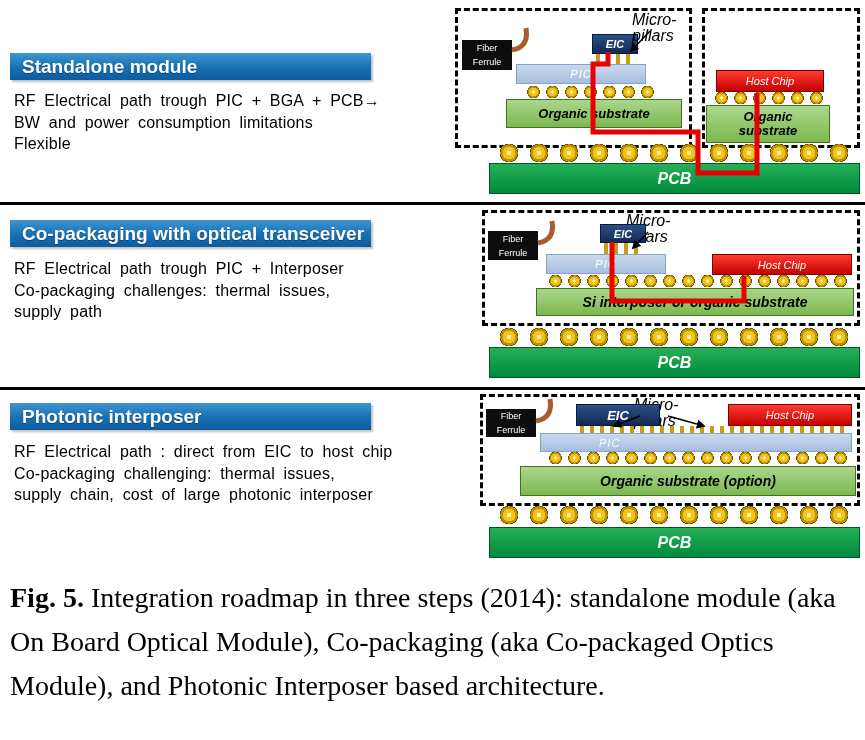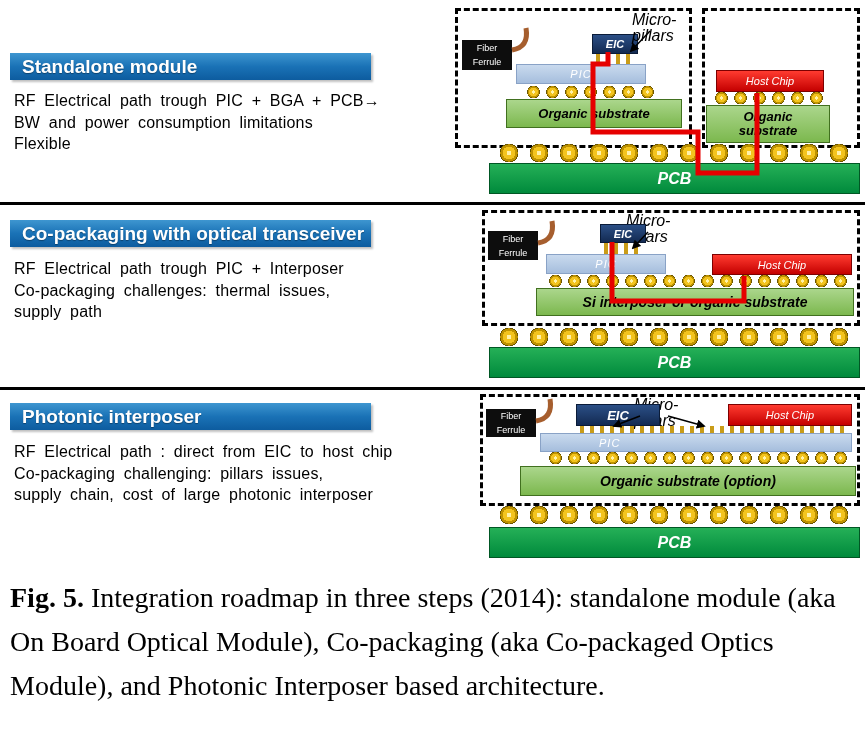--- a/index.html
+++ b/index.html
@@ -82,21 +82,21 @@
   <div class="chip pic" style="left:546px;top:254px;width:120px;height:20px">PIC</div>
   <div class="chip red" style="left:712px;top:254px;width:140px;height:21px">Host Chip</div>
   <div class="balls-sm" style="left:546px;top:274px;width:304px"></div>
   <div class="chip sub" style="left:536px;top:288px;width:318px;height:28px;font-size:14px">Si interposer or organic substrate</div>
   <div class="balls-lg" style="left:494px;top:327px;width:366px"></div>
   <div class="chip pcb" style="left:489px;top:347px;width:371px;height:31px">PCB</div>
 
   <div class="hdr" style="top:403px">Photonic interposer</div>
   <div class="desc" style="top:441px">
     <div>RF Electrical path : direct from EIC to host chip</div>
-    <div>Co-packaging challenging: pillars issues,</div>
+    <div>Co-packaging challenging: thermal issues,</div>
     <div>supply chain, cost of large photonic interposer</div>
   </div>
 
   <div class="dashed" style="left:480px;top:394px;width:380px;height:112px"></div>
   <div class="mpl prel" style="left:634px;top:397px">Micro-
 pillars</div>
   <div class="chip fer prel" style="left:486px;top:409px;width:50px;height:28px">Fiber
 Ferrule</div>
   <div class="chip eic" style="left:576px;top:404px;width:84px;height:22px;font-size:13px">EIC</div>
   <div class="chip red" style="left:728px;top:404px;width:124px;height:22px">Host Chip</div>

